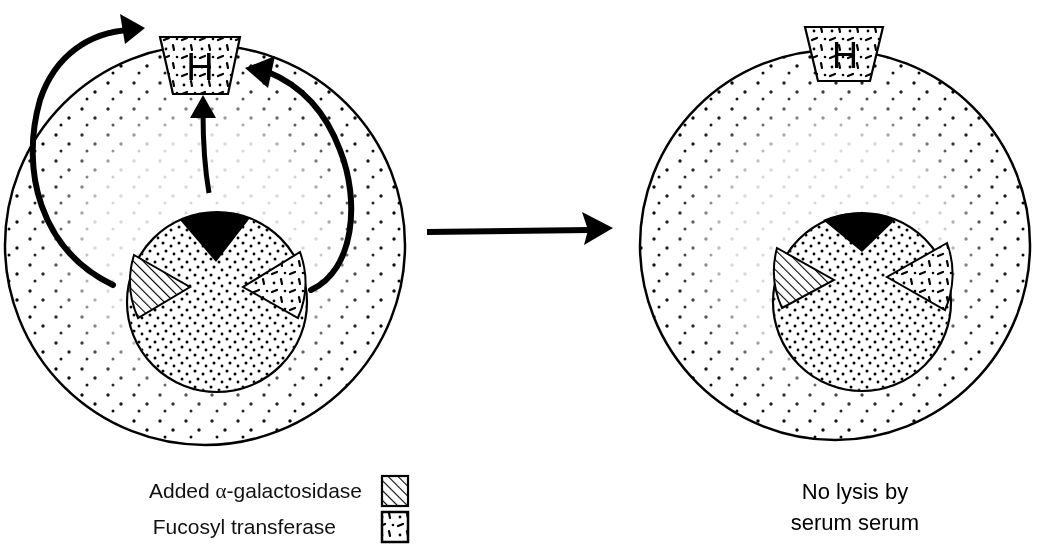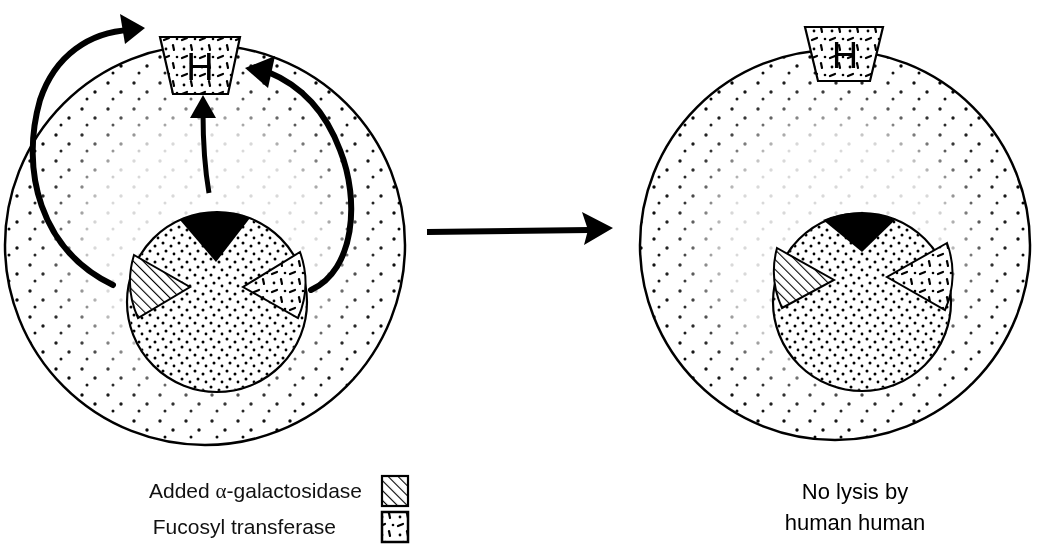--- a/index.html
+++ b/index.html
@@ -110,14 +110,14 @@
 
 <div class="lbl" style="right:calc(1050px - 362px);top:476px;">
   <span>Added </span><span class="alpha">α</span><span>-galactosidase</span>
 </div>
 <div class="lbl" style="right:calc(1050px - 336px);top:512px;text-align:center;">
   <span>Fucosyl transferase</span>
 </div>
 
 <div class="right-caption">
   <div>No lysis by</div>
-  <div>human human</div>
+  <div>serum serum</div>
 </div>
 
 </body></html>

